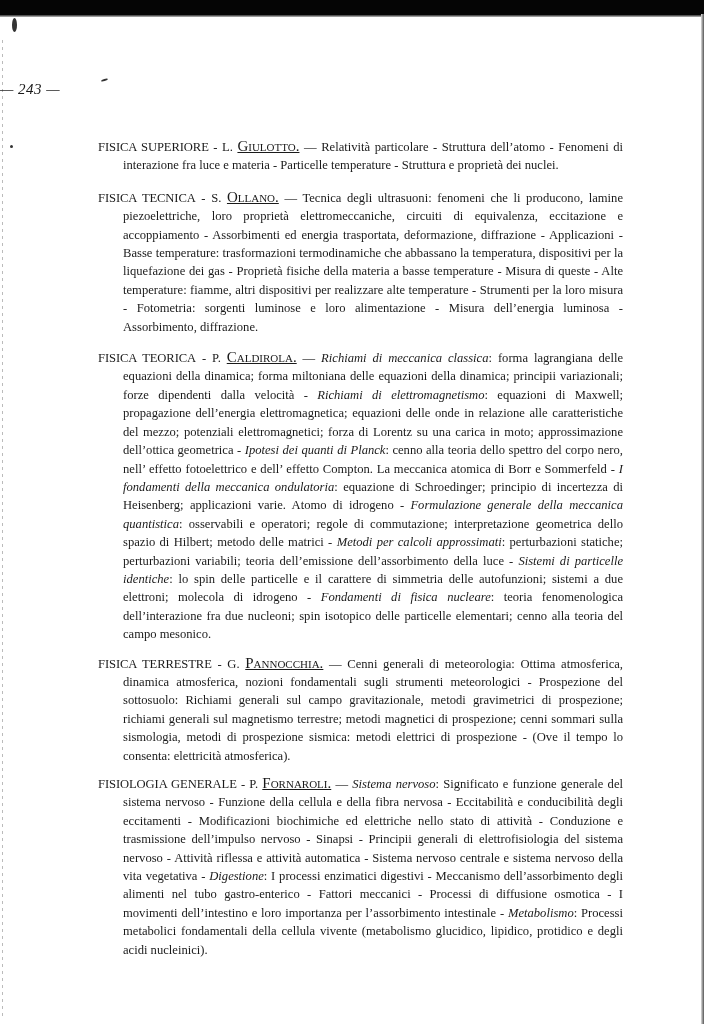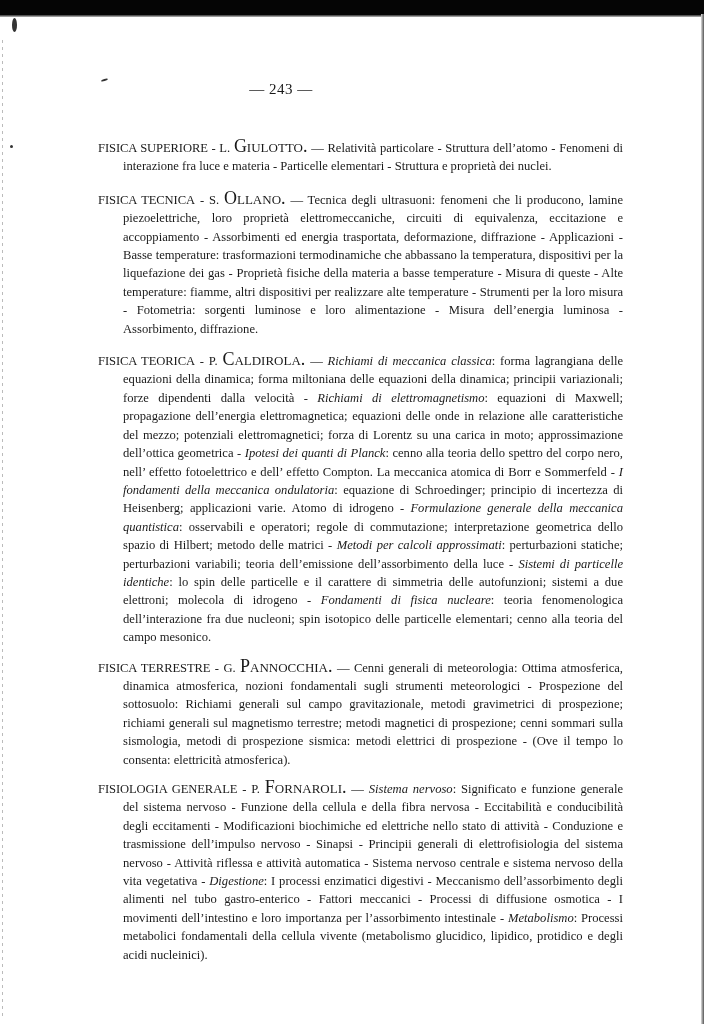--- a/index.html
+++ b/index.html
@@ -20,50 +20,50 @@
   .scan-right {
     position: absolute; right: 0; top: 14px; width: 3px; height: 1010px;
     background: linear-gradient(to right, #ddd, #555);
   }
   .scan-left {
     position: absolute; left: 2px; top: 40px; width: 1px; height: 980px;
     background: repeating-linear-gradient(to bottom, #bbb 0 3px, transparent 3px 7px);
   }
   .smudge { position: absolute; background: #333; border-radius: 50%; }
   .page-number {
-    position: absolute; left: 0; width: 562px; top: 81px; text-align: center;
-    font-size: 15px; letter-spacing: 0.5px;
+    position: absolute; left: 0; width: 562px; top: 81px; text-align: left;
+    font-size: 15px; letter-spacing: 0.5px; font-style: italic;
   }
   .entries {
     position: absolute; left: 88px; top: 137px; width: 535px;
   }
   .entry {
     font-size: 12.6px; line-height: 18.4px;
     text-align: justify;
     padding-left: 35px; text-indent: -35px;
     margin: 0 0 10px 0;
     hyphens: manual;
   }
   .subject { letter-spacing: -0.1px; margin-left: 10px; }
   .teacher-initial { }
-  .teacher-name { font-variant: small-caps; font-size: 18px; }
+  .teacher-name { font-variant: small-caps; font-size: 15px; text-decoration: underline; }
   .topic { font-style: italic; }
 </style>
 </head>
 <body>
 
 <div class="scan-top"></div>
 <div class="scan-top-edge"></div>
 <div class="scan-right"></div>
 <div class="scan-left"></div>
 <div class="smudge" style="left:12px;top:18px;width:5px;height:14px;"></div>
 <div class="smudge" style="left:10px;top:145px;width:3px;height:3px;"></div>
 <div class="smudge" style="left:101px;top:79px;width:7px;height:2px;transform:rotate(-15deg);"></div>
 
 <div class="page-number">— 243 —</div>
 
 <div class="entries" id="entries">
-    <p class="entry" style="margin-bottom: 13px;"><span class="subject">FISICA SUPERIORE</span> - <span class="teacher-initial">L. </span><span class="teacher-name">Giulotto.</span> — <span>Relatività particolare - Struttura dell’atomo - Fenomeni di interazione fra luce e materia - Particelle elementari - Struttura e proprietà dei nuclei.</span></p>
+    <p class="entry" style="margin-bottom: 13px;"><span class="subject">FISICA SUPERIORE</span> - <span class="teacher-initial">L. </span><span class="teacher-name">Giulotto.</span> — <span>Relatività particolare - Struttura dell’atomo - Fenomeni di interazione fra luce e materia - Particelle temperature - Struttura e proprietà dei nuclei.</span></p>
     <p class="entry" style="margin-bottom: 12px;"><span class="subject">FISICA TECNICA</span> - <span class="teacher-initial">S. </span><span class="teacher-name">Ollano.</span> — <span>Tecnica degli ultrasuoni: fenomeni che li producono, lamine piezoelettriche, loro proprietà elettromeccaniche, circuiti di equivalenza, eccitazione e accoppiamento - Assorbimenti ed energia trasportata, deformazione, diffrazione - Applicazioni - Basse temperature: trasformazioni termodinamiche che abbassano la temperatura, dispositivi per la liquefazione dei gas - Proprietà fisiche della materia a basse temperature - Misura di queste - Alte temperature: fiamme, altri dispositivi per realizzare alte temperature - Strumenti per la loro misura - Fotometria: sorgenti luminose e loro alimentazione - Misura dell’energia luminosa - Assorbimento, diffrazione.</span></p>
     <p class="entry" style="margin-bottom: 10px;"><span class="subject">FISICA TEORICA</span> - <span class="teacher-initial">P. </span><span class="teacher-name">Caldirola.</span> — <span class="topic">Richiami di meccanica classica</span><span>: forma lagrangiana delle equazioni della dinamica; forma miltoniana delle equazioni della dinamica; principii variazionali; forze dipendenti dalla velocità - </span><span class="topic">Richiami di elettromagnetismo</span><span>: equazioni di Maxwell; propagazione dell’energia elettromagnetica; equazioni delle onde in relazione alle caratteristiche del mezzo; potenziali elettromagnetici; forza di Lorentz su una carica in moto; approssimazione dell’ottica geometrica - </span><span class="topic">Ipotesi dei quanti di Planck</span><span>: cenno alla teoria dello spettro del corpo nero, nell’ effetto fotoelettrico e dell’ effetto Compton. La meccanica atomica di Borr e Sommerfeld - </span><span class="topic">I fondamenti della meccanica ondulatoria</span><span>: equazione di Schroedinger; principio di incertezza di Heisenberg; applicazioni varie. Atomo di idrogeno - </span><span class="topic">Formulazione generale della meccanica quantistica</span><span>: osservabili e operatori; regole di commutazione; interpretazione geometrica dello spazio di Hilbert; metodo delle matrici - </span><span class="topic">Metodi per calcoli approssimati</span><span>: perturbazioni statiche; perturbazioni variabili; teoria dell’emissione dell’assorbimento della luce - </span><span class="topic">Sistemi di particelle identiche</span><span>: lo spin delle particelle e il carattere di simmetria delle autofunzioni; sistemi a due elettroni; molecola di idrogeno - </span><span class="topic">Fondamenti di fisica nucleare</span><span>: teoria fenomenologica dell’interazione fra due nucleoni; spin isotopico delle particelle elementari; cenno alla teoria del campo mesonico.</span></p>
     <p class="entry" style="margin-bottom: 9px;"><span class="subject">FISICA TERRESTRE</span> - <span class="teacher-initial">G. </span><span class="teacher-name">Pannocchia.</span> — <span>Cenni generali di meteorologia: Ottima atmosferica, dinamica atmosferica, nozioni fondamentali sugli strumenti meteorologici - Prospezione del sottosuolo: Richiami generali sul campo gravitazionale, metodi gravimetrici di prospezione; richiami generali sul magnetismo terrestre; metodi magnetici di prospezione; cenni sommari sulla sismologia, metodi di prospezione sismica: metodi elettrici di prospezione - (Ove il tempo lo consenta: elettricità atmosferica).</span></p>
     <p class="entry" style="margin-bottom: 9px;"><span class="subject">FISIOLOGIA GENERALE</span> - <span class="teacher-initial">P. </span><span class="teacher-name">Fornaroli.</span> — <span class="topic">Sistema nervoso</span><span>: Significato e funzione generale del sistema nervoso - Funzione della cellula e della fibra nervosa - Eccitabilità e conducibilità degli eccitamenti - Modificazioni biochimiche ed elettriche nello stato di attività - Conduzione e trasmissione dell’impulso nervoso - Sinapsi - Principii generali di elettrofisiologia del sistema nervoso - Attività riflessa e attività automatica - Sistema nervoso centrale e sistema nervoso della vita vegetativa - </span><span class="topic">Digestione</span><span>: I processi enzimatici digestivi - Meccanismo dell’assorbimento degli alimenti nel tubo gastro-enterico - Fattori meccanici - Processi di diffusione osmotica - I movimenti dell’intestino e loro importanza per l’assorbimento intestinale - </span><span class="topic">Metabolismo</span><span>: Processi metabolici fondamentali della cellula vivente (metabolismo glucidico, lipidico, protidico e degli acidi nucleinici).</span></p>
   </div>
 
 </body></html>

